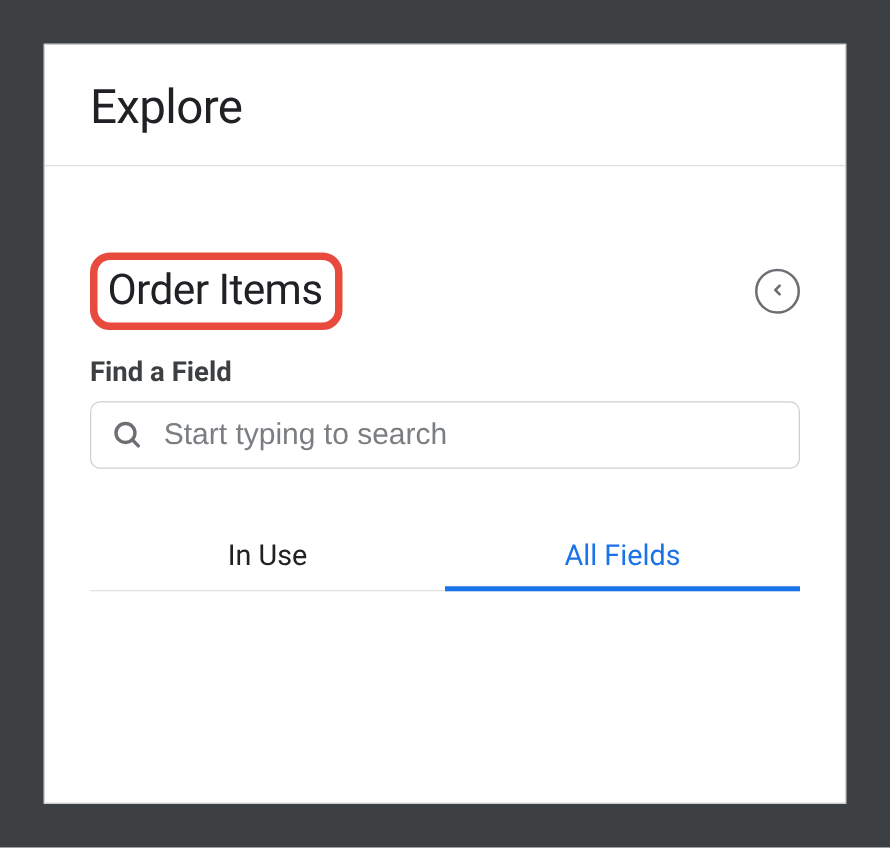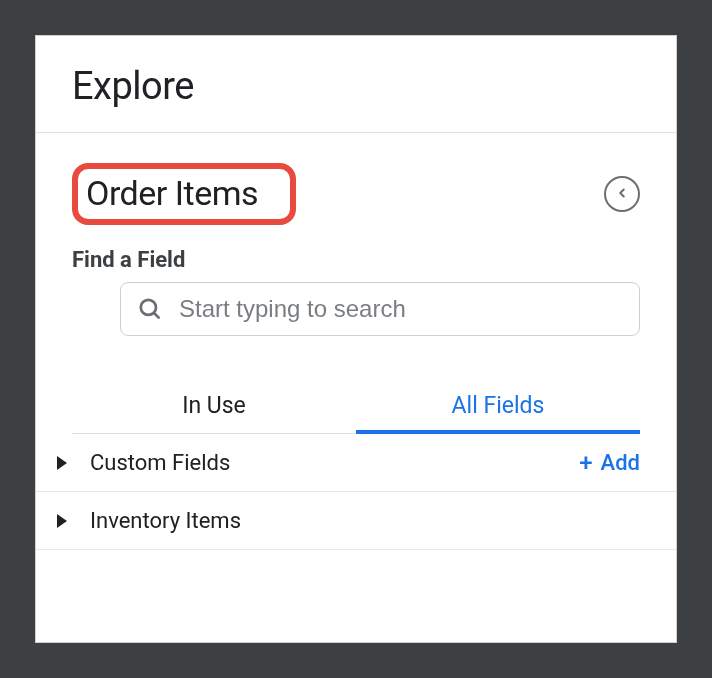--- a/index.html
+++ b/index.html
@@ -14,20 +14,21 @@
       width: 712px;
       height: 678px;
     }
     .panel {
       background: #fff;
       border: 1px solid #d0d0d0;
       width: 100%;
       height: 100%;
       display: flex;
       flex-direction: column;
+      gap: 39px;
     }
     .header {
       padding: 28px 36px 24px 36px;
       border-bottom: 1px solid #e0e0e0;
     }
     .header-title {
       font-size: 38px;
       font-weight: 400;
       color: #202124;
       letter-spacing: -0.5px;
@@ -41,21 +42,21 @@
     .explore-row {
       display: flex;
       align-items: center;
       justify-content: space-between;
       margin-bottom: 22px;
     }
     .explore-name-wrap {
       display: inline-block;
       border: 6px solid #e84a3d;
       border-radius: 16px;
-      padding: 4px 32px 6px 8px;
+      padding: 4px 10px 6px 8px;
     }
     .explore-name {
       font-size: 34px;
       font-weight: 400;
       color: #202124;
       letter-spacing: -0.5px;
     }
     .collapse-btn {
       width: 36px;
       height: 36px;
@@ -78,21 +79,20 @@
       font-weight: 700;
     }
     .search-box {
       display: flex;
       align-items: center;
       border: 1px solid #cfcfcf;
       border-radius: 8px;
       padding: 12px 16px;
       background: #fff;
       margin-bottom: 42px;
-      margin-left: 48px;
     }
     .search-icon {
       margin-right: 16px;
       display: flex;
       align-items: center;
     }
     .search-icon svg {
       width: 26px;
       height: 26px;
     }
@@ -206,36 +206,14 @@
 
     <div class="tabs">
       <div class="tab tab-inactive">
         <span>In Use</span>
       </div>
       <div class="tab tab-active">
         <span>All Fields</span>
       </div>
     </div>
 
-    <div class="field-list">
-      <div class="field-row">
-        <span class="caret">
-          <svg viewBox="0 0 10 14">
-              <polygon points="0,0 10,7 0,14" fill="#202124"></polygon>
-            </svg>
-        </span>
-        <span class="field-label">Custom Fields</span>
-        <span class="add-btn">
-          <span class="plus">+</span>
-          <span>Add</span>
-        </span>
-      </div>
-      <div class="field-row">
-        <span class="caret">
-          <svg viewBox="0 0 10 14">
-              <polygon points="0,0 10,7 0,14" fill="#202124"></polygon>
-            </svg>
-        </span>
-        <span class="field-label">Inventory Items</span>
-      </div>
-    </div>
   </div>
 </div>
 
 </body></html>

